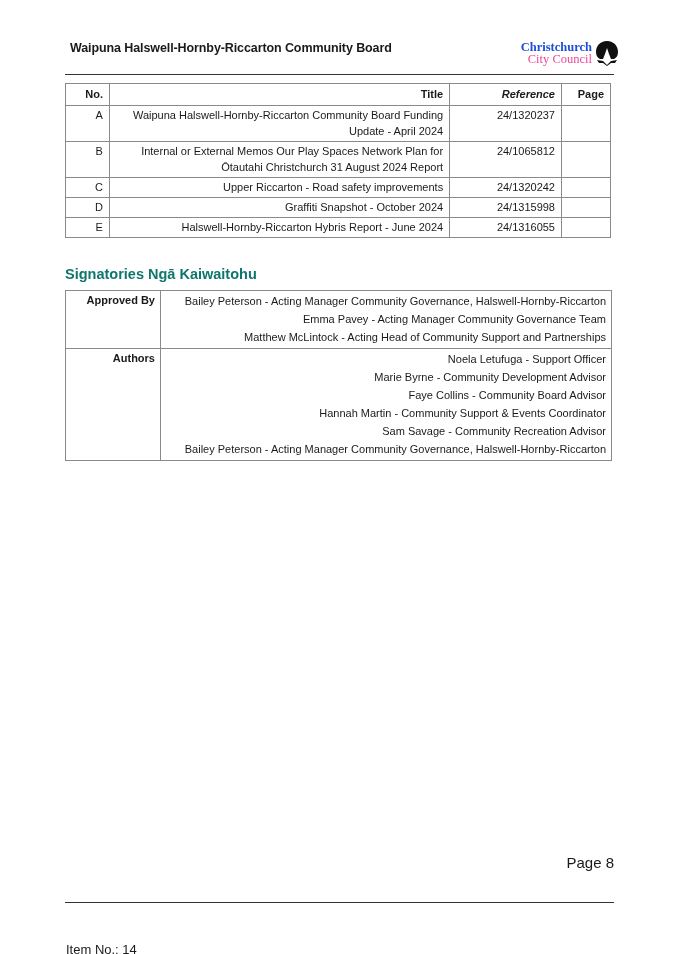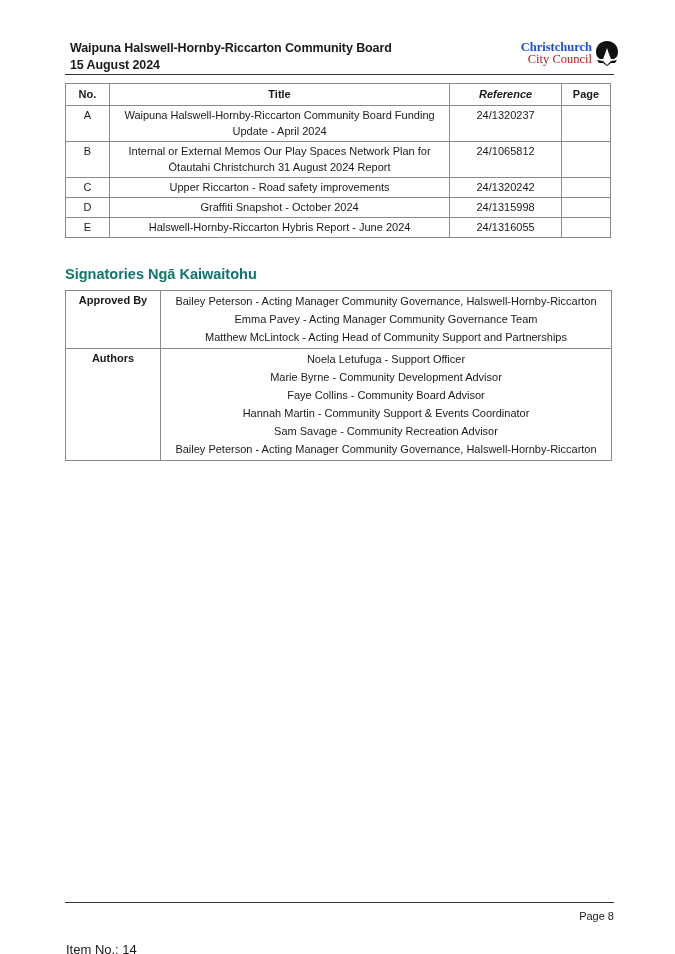--- a/index.html
+++ b/index.html
@@ -6,51 +6,50 @@
   body { width: 675px; height: 954px; position: relative; overflow: hidden;
          font-family: "Liberation Sans", "DejaVu Sans", sans-serif; color: #1a1a1a; }
 
   .page-header { position: absolute; left: 70px; top: 40px; width: 544px; }
   .header-title { font-size: 12.5px; font-weight: bold; line-height: 17px; letter-spacing: -0.1px; }
   .header-rule { position: absolute; left: 65px; top: 74px; width: 549px; height: 1px; background: #333; }
 
   .logo { position: absolute; right: 56px; top: 40px; display: flex; align-items: center; }
   .logo-text { font-family: "Liberation Serif", serif; text-align: right; line-height: 12px; margin-right: 3px; }
   .logo-line1 { font-size: 12.5px; font-weight: bold; color: #1d4ed8; }
-  .logo-line2 { font-size: 12.5px; color: #b91c1c; }
+  .logo-line2 { font-size: 12.5px; color: #ec4899; }
   .logo-mark { width: 24px; height: 26px; }
 
   table { border-collapse: collapse; font-size: 11px; line-height: 16px; }
-  td, th { border: 1px solid #8a8a8a; vertical-align: top; text-align: center; }
+  td, th { border: 1px solid #8a8a8a; vertical-align: top; text-align: right; }
 
   .attachments { position: absolute; left: 65px; top: 83px; width: 546px; }
   .attachments th { font-weight: bold; padding: 2px 6px 2px 6px; height: 17px; }
   .attachments td { padding: 1px 6px 2px 6px; }
   .col-no { width: 31px; }
   .col-title { width: 328px; }
   .col-ref { width: 99px; font-style: italic; }
   .col-page { width: 36px; }
 
   .sig-heading { position: absolute; left: 65px; top: 266px; font-size: 14.5px; font-weight: bold; color: #0f766e; }
 
   .signatories { position: absolute; left: 65px; top: 290px; width: 547px; }
   .signatories td { padding: 1px 5px 2px 5px; }
   .sig-label { width: 84px; font-weight: bold; }
   .sig-line { padding: 1px 0 1px 0; line-height: 16px; }
 
   .footer-rule { position: absolute; left: 65px; top: 902px; width: 549px; height: 1px; background: #333; }
   .footer-left { position: absolute; left: 66px; top: 942px; font-size: 13px; text-align: center; }
-  .footer-right { position: absolute; right: 61px; top: 910px; font-size: 11px; }
+  .footer-right { position: absolute; right: 61px; top: 854px; font-size: 15px; }
 </style>
 </head>
 <body>
 
 <div class="page-header">
   <div class="header-title">Waipuna Halswell-Hornby-Riccarton Community Board</div>
-  <div class="header-title">15 August 2024</div>
 </div>
 
 <div class="logo">
   <div class="logo-text">
     <div class="logo-line1">Christchurch</div>
     <div class="logo-line2">City Council</div>
   </div>
   <svg class="logo-mark" viewBox="0 0 24 26">
     <path d="M12 1 C5 1 1 6 1 12 C1 16 3 18 5 19 L8 19 L10 14 L12 8 L14 14 L16 19 L19 19 C21 18 23 16 23 12 C23 6 19 1 12 1 Z" fill="#111"></path>
     <path d="M2 20 L8 21 L12 25 L16 21 L22 20 L20 23 L16 23 L12 26 L8 23 L4 23 Z" fill="#111"></path>

